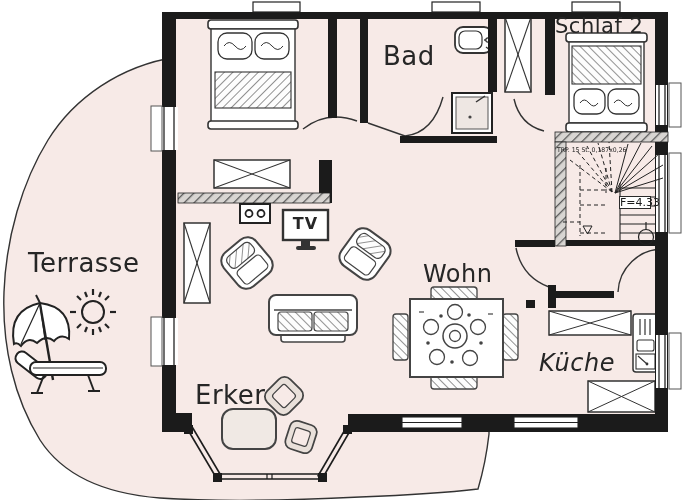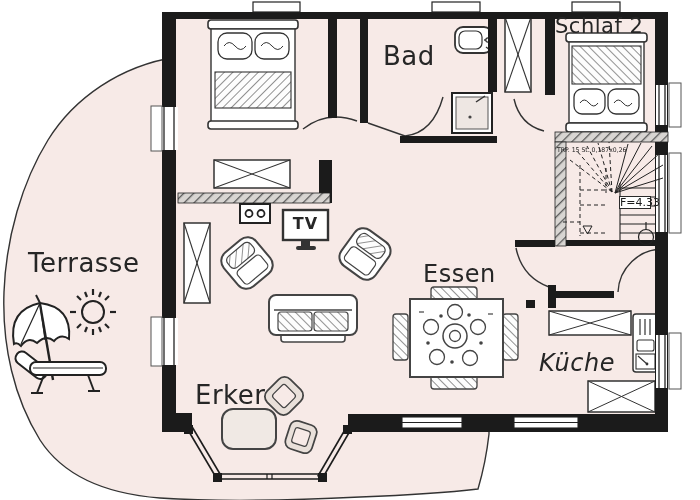--- a/index.html
+++ b/index.html
@@ -339,20 +339,20 @@
     </g>
     <path d="M 583,226 L 592,226 L 587.5,234 Z" stroke-width="1"></path>
     <circle cx="646" cy="237" r="7.5" stroke-width="1.2"></circle>
     <line x1="646" y1="222" x2="646" y2="229.5" stroke-width="1.2"></line>
   </g>
 </svg>
 
 <div class="label lbl-terrasse">Terrasse</div>
 <div class="label lbl-bad">Bad</div>
 <div class="label lbl-schlaf2">Schlaf 2</div>
-<div class="label lbl-essen">Essen</div>
+<div class="label lbl-essen">Wohn</div>
 <div class="label lbl-kueche">Küche</div>
 <div class="label lbl-erker">Erker</div>
 <div class="label lbl-tv">TV</div>
 <div class="label lbl-stairspec">TRP. 15 St. 0,187x0,26</div>
 <div class="label lbl-stairarea">F=4.33</div>
 
 </div>
 
 </body></html>

